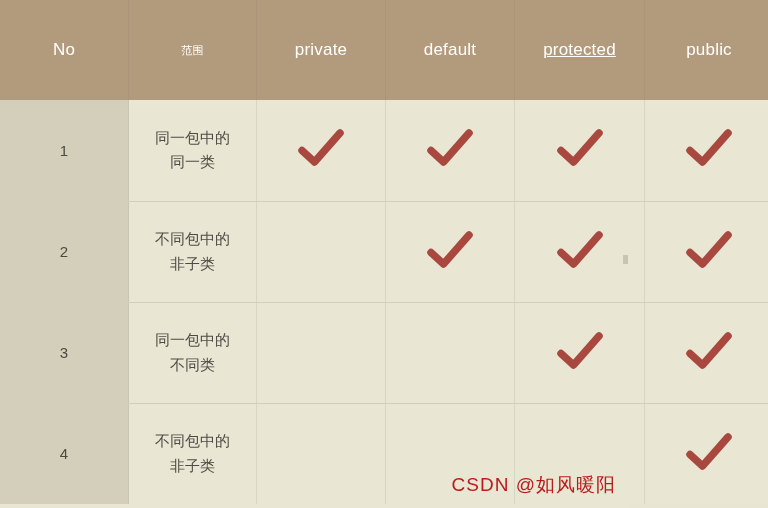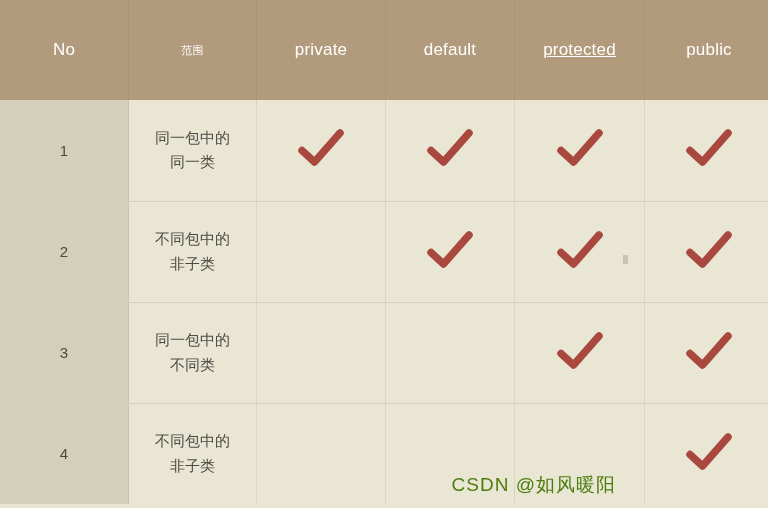--- a/index.html
+++ b/index.html
@@ -91,21 +91,21 @@
     height: 40px;
     position: relative;
   }
   .check svg { display: block; width: 46px; height: 40px; }
 
   
   #watermark {
     position: absolute;
     right: 12px;
     bottom: 10px;
-    color: #4d7c0f;
+    color: #b91c1c;
     font-size: 19px;
     letter-spacing: 1px;
     white-space: nowrap;
     pointer-events: none;
   }
 
   
   #edge-artifact {
     position: absolute;
     right: 0;

